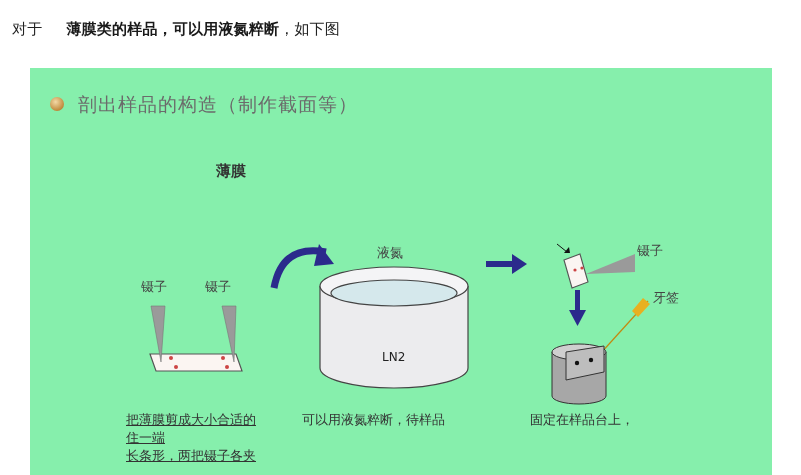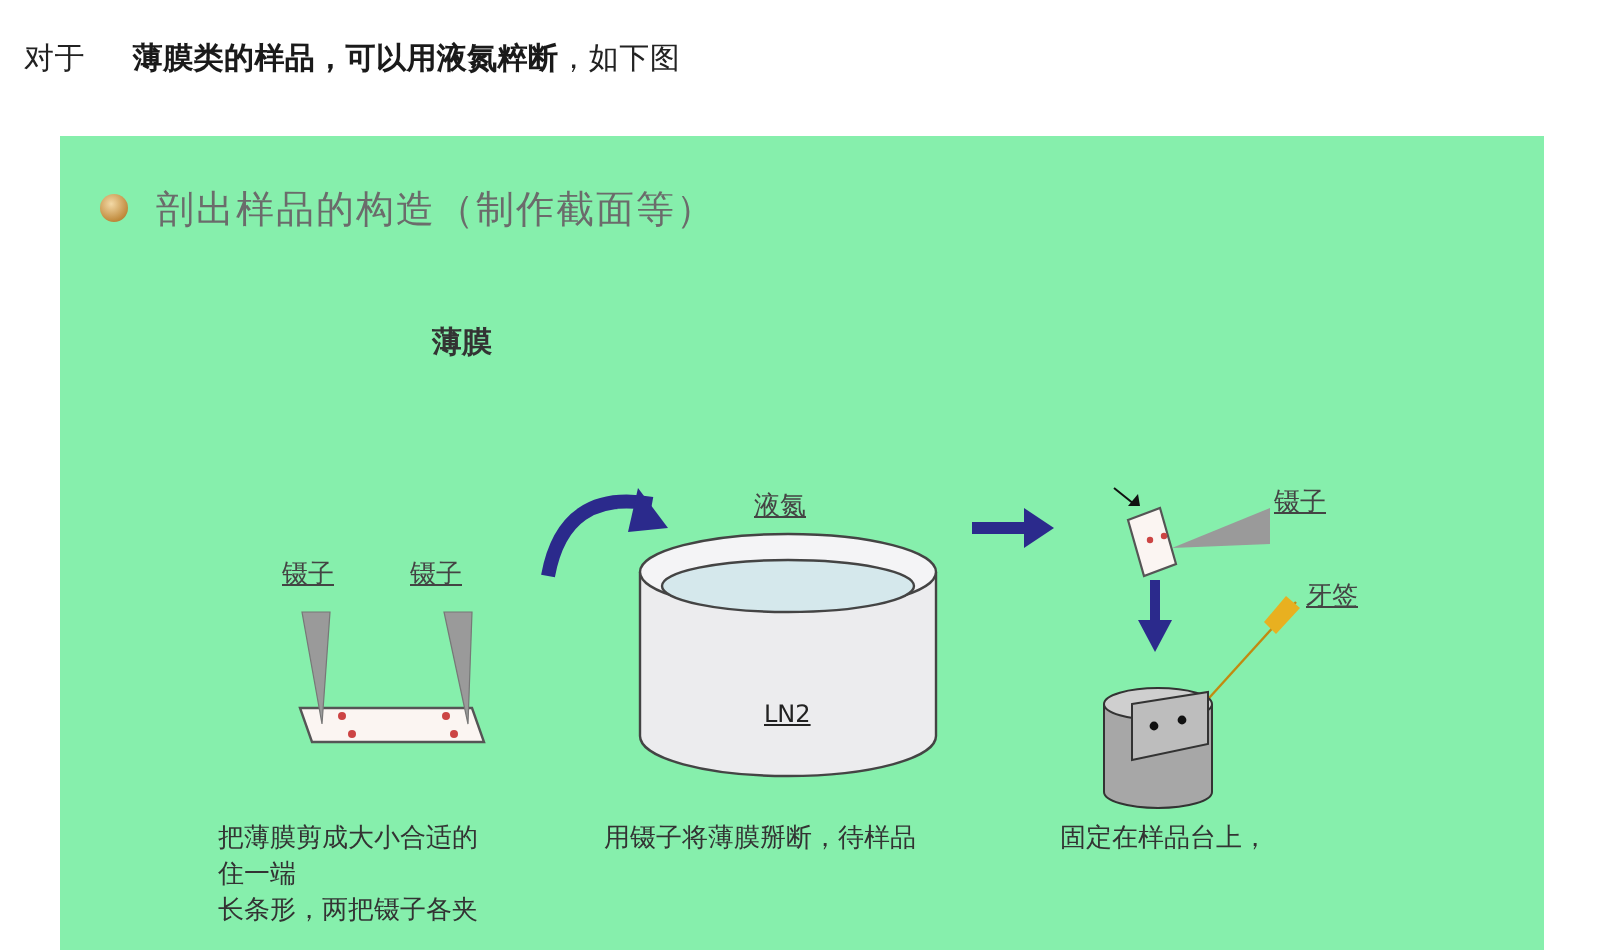--- a/index.html
+++ b/index.html
@@ -10,21 +10,21 @@
   .figure { position:absolute; left:30px; top:68px; width:742px; height:407px; background:#86efac; }
   .figure .title { position:absolute; left:48px; top:24px; font-family:"DejaVu Serif","Liberation Serif",serif;
                    font-size:19px; color:#6b6b6b; letter-spacing:1px; }
   .bullet { position:absolute; left:20px; top:29px; width:14px; height:14px; border-radius:50%;
             background:radial-gradient(circle at 40% 35%, #f3d9a6, #c08a3c 70%, #9c6a2a); }
   .tag-btn { position:absolute; left:14px; top:83px; width:87px; height:38px; border-radius:6px;
              background:linear-gradient(135deg,#e6dcfb 0%,#b99af2 50%,#8a4fe6 100%);
              box-shadow:1px 2px 3px rgba(120,80,180,0.35);
              display:flex; align-items:center; justify-content:center; font-size:17px; color:#3b2a4a; font-weight:bold; }
   .tag-label { position:absolute; left:158px; top:94px; font-size:15px; font-weight:bold; color:#333;margin-left:28px; }
-  .lbl { position:absolute; font-size:13px; color:#444;text-decoration:underline; }
+  .lbl { position:absolute; font-size:13px; color:#444; }
   .cap { position:absolute; font-size:13px; color:#333; line-height:18px; }
 </style>
 </head>
 <body>
 
 <div class="intro">
   <span>对于</span><b>薄膜类的样品，可以用液氮粹断</b><span>，如下图</span>
 </div>
 
 <div class="figure">
@@ -90,25 +90,25 @@
     </g>
   </svg>
 
   <div class="lbl" style="left:111px;top:210px;">镊子</div>
   <div class="lbl" style="left:175px;top:210px;">镊子</div>
   <div class="lbl" style="left:347px;top:176px;">液氮</div>
   <div class="lbl" style="left:352px;top:282px;font-size:12px;color:#222;">LN2</div>
   <div class="lbl" style="left:607px;top:174px;">镊子</div>
   <div class="lbl" style="left:623px;top:221px;">牙签</div>
 
-  <div class="cap" style="left:79px;top:343px;">
+  <div class="cap" style="left:96px;top:343px;text-decoration:underline;">
     <div>把薄膜剪成大小合适的</div>
     <div>住一端</div>
     <div>长条形，两把镊子各夹</div>
   </div>
   <div class="cap" style="left:272px;top:343px;">
-    <div>用镊子将薄膜掰断，待样品</div>
+    <div>可以用液氮粹断，待样品</div>
   </div>
   <div class="cap" style="left:500px;top:343px;">
     <div>固定在样品台上，</div>
   </div>
 
 </div>
 
 </body></html>

